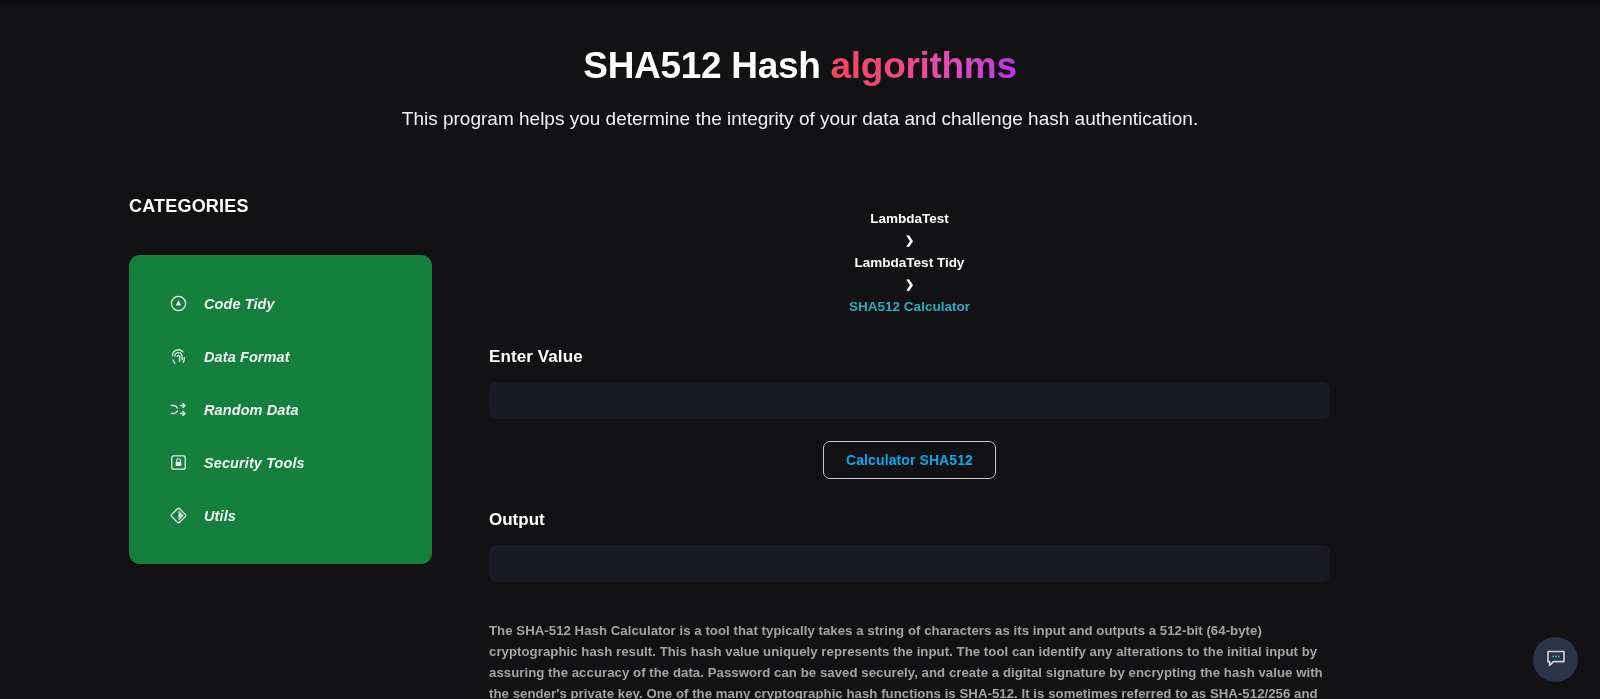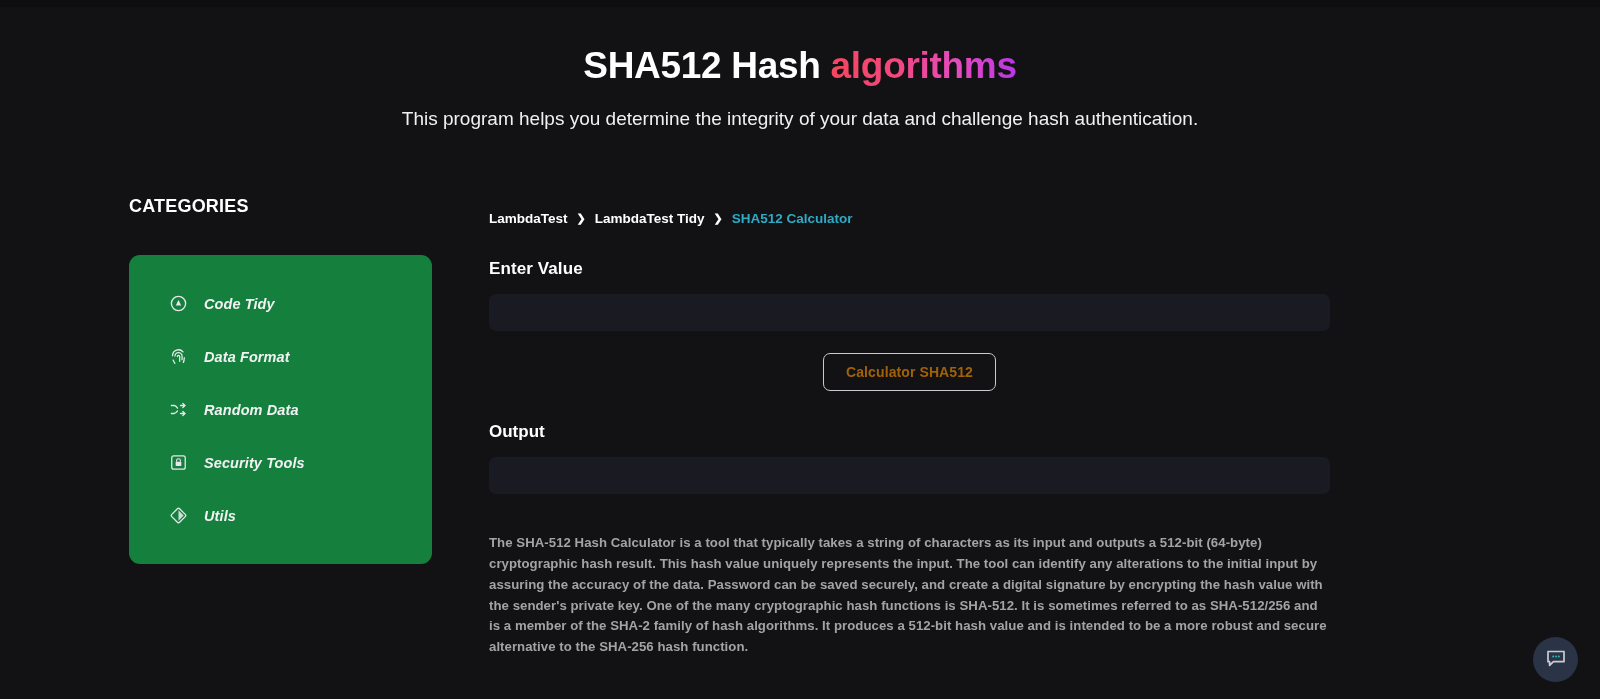--- a/index.html
+++ b/index.html
@@ -127,20 +127,21 @@
     width: 841px;
   }
 
   .breadcrumb {
     display: flex;
     align-items: center;
     gap: 9px;
     font-size: 13.5px;
     font-weight: bold;
     padding-top: 15px;
+    flex-direction: column;
   }
   .crumb { color: #ffffff; cursor: pointer; }
   .crumb.current { color: #2eabc4; cursor: default; }
   .crumb-sep {
     color: #ffffff;
     font-size: 11px;
     line-height: 1;
     display: flex;
     align-items: center;
   }
@@ -172,21 +173,21 @@
     margin-top: 22px;
     display: flex;
     justify-content: center;
     width: 841px;
   }
 
   .calc-btn {
     background: transparent;
     border: 1px solid #c9c9ce;
     border-radius: 7px;
-    color: #a16207;
+    color: #0ea5e9;
     font-family: "Liberation Sans", sans-serif;
     font-size: 14px;
     font-weight: bold;
     padding: 0 22px;
     height: 38px;
     cursor: pointer;
     letter-spacing: 0.1px;
   }
 
   .output-label {

